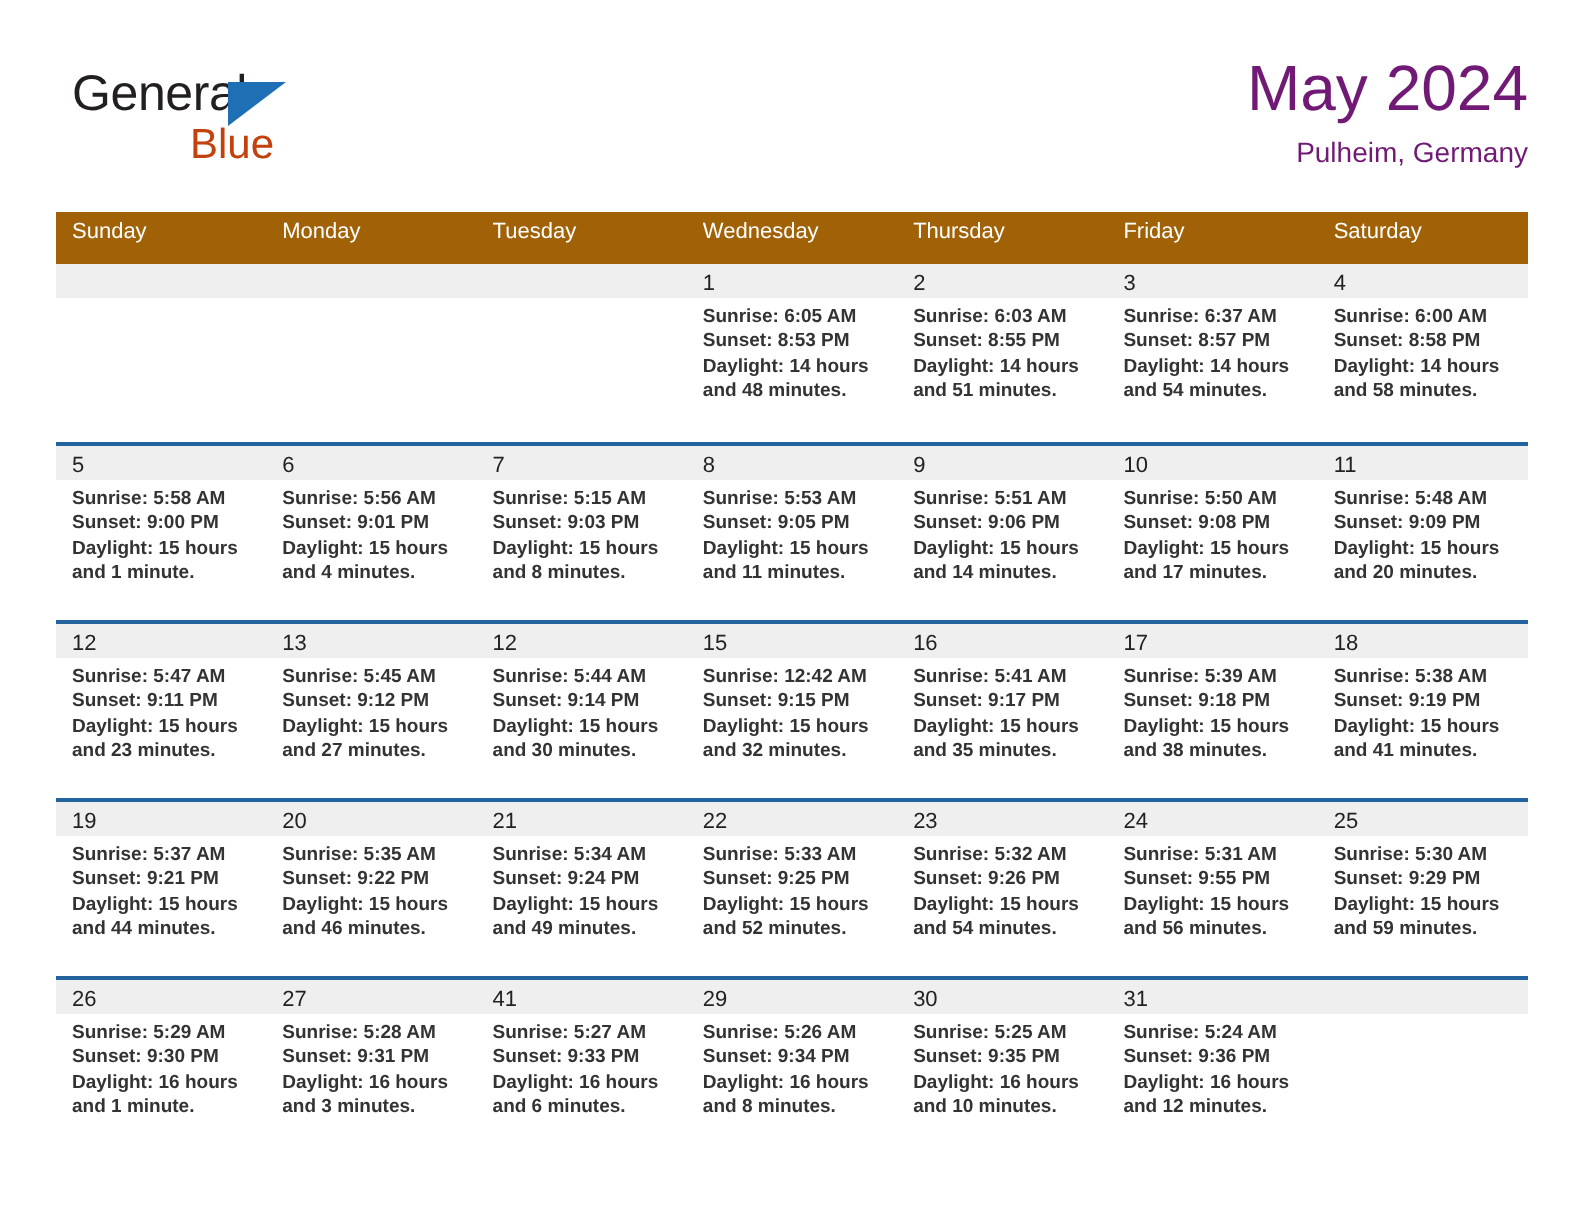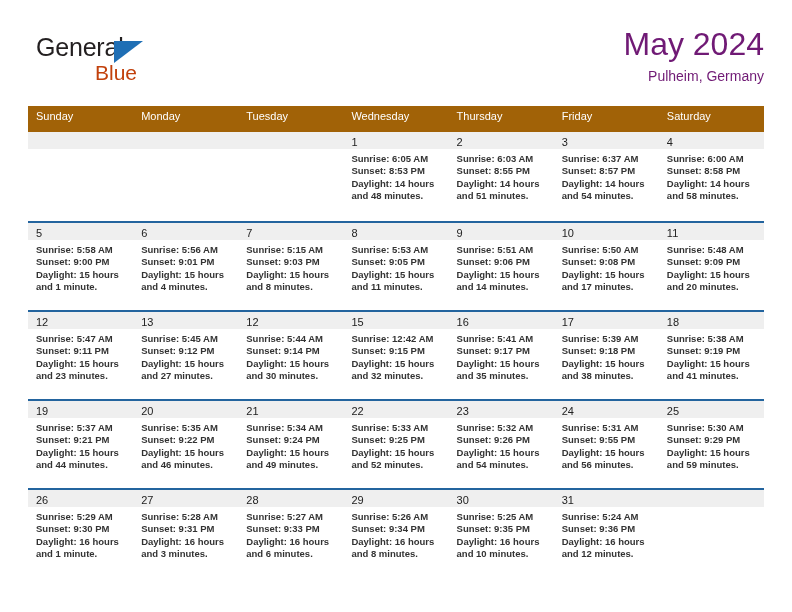--- a/index.html
+++ b/index.html
@@ -439,21 +439,21 @@
           <div class="day-cell">
             <div class="day-number-strip"><span class="day-number">27</span></div>
             <div class="day-body">
               <div class="line">Sunrise: 5:28 AM</div>
               <div class="line">Sunset: 9:31 PM</div>
               <div class="line">Daylight: 16 hours</div>
               <div class="line">and 3 minutes.</div>
             </div>
           </div>
           <div class="day-cell">
-            <div class="day-number-strip"><span class="day-number">28</span></div>
+            <div class="day-number-strip"><span class="day-number">41</span></div>
             <div class="day-body">
               <div class="line">Sunrise: 5:27 AM</div>
               <div class="line">Sunset: 9:33 PM</div>
               <div class="line">Daylight: 16 hours</div>
               <div class="line">and 6 minutes.</div>
             </div>
           </div>
           <div class="day-cell">
             <div class="day-number-strip"><span class="day-number">29</span></div>
             <div class="day-body">

